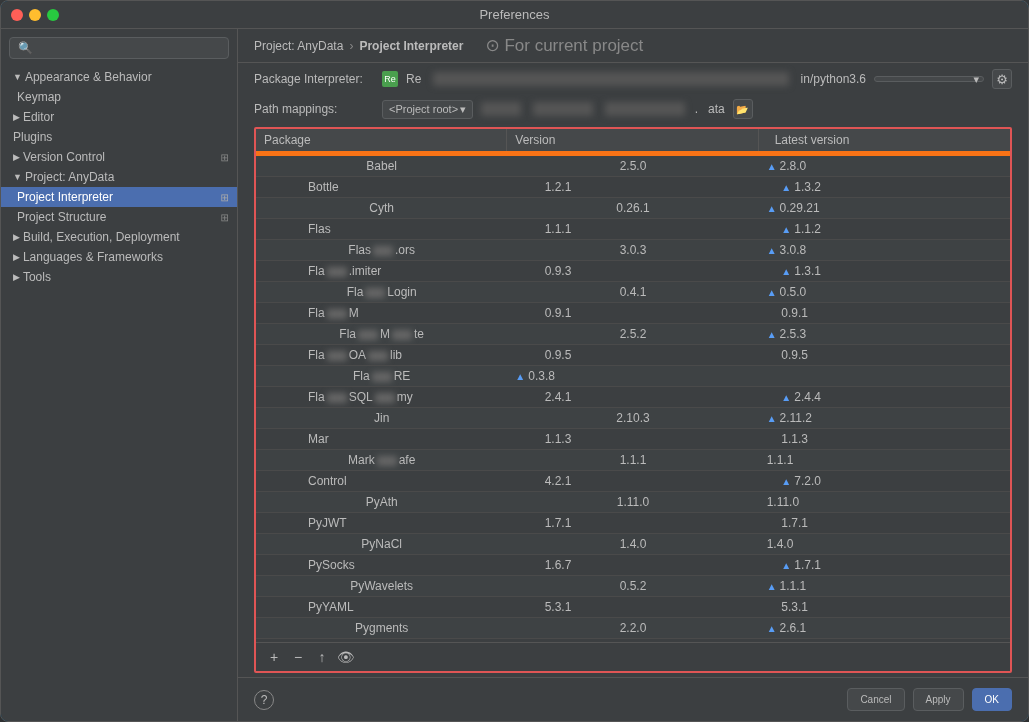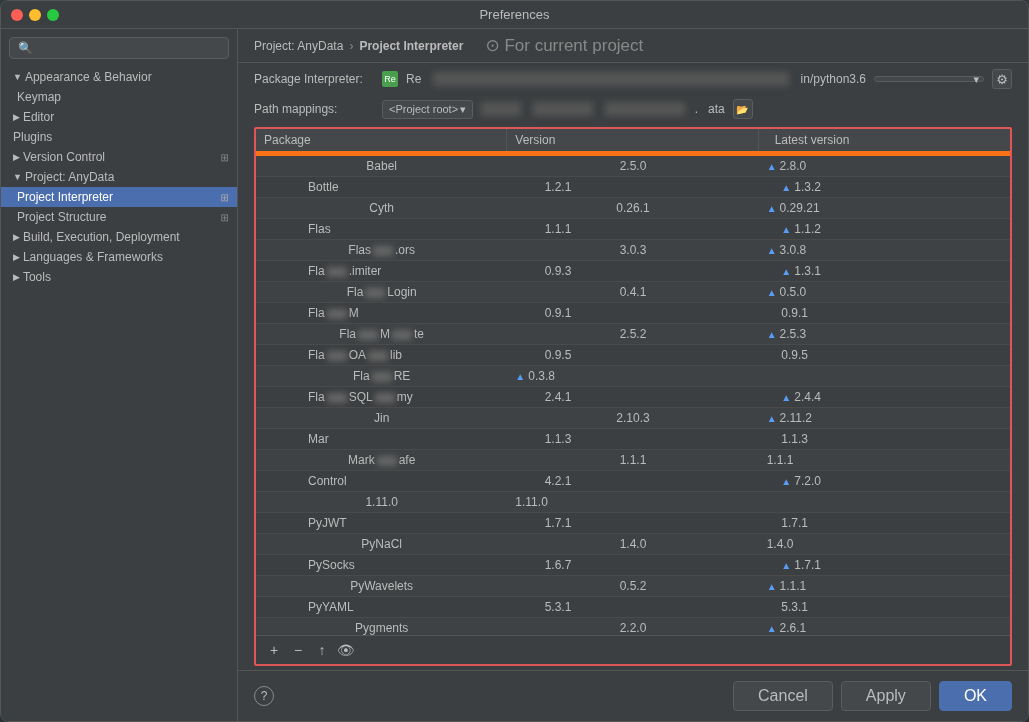--- a/index.html
+++ b/index.html
@@ -307,23 +307,23 @@
       background: transparent;
       color: #bbbbbb;
       font-size: 12px;
       cursor: pointer;
       display: flex;
       align-items: center;
       justify-content: center;
       margin-right: auto;
     }
     .action-btn {
-      padding: 5px 24px;
+      padding: 5px 12px;
       border-radius: 4px;
-      font-size: 16px;
+      font-size: 10px;
       cursor: pointer;
       border: 1px solid #5a5d5f;
       background: #45484a;
       color: #bbbbbb;
     }
     .action-btn.primary {
       background: #4b6eaf;
       border-color: #4b6eaf;
       color: #fff;
     }
@@ -514,20 +514,21 @@
               <div class="table-cell">Mark<span style="display: inline-block; width: 20px; height: 10px; background: rgb(102, 102, 102); border-radius: 2px; filter: blur(3px); margin: 0px 2px; vertical-align: middle;"></span>afe</div>
               <div class="table-cell version-cell">1.1.1</div>
               <div class="table-cell latest-cell">1.1.1</div>
             </div>
             <div class="table-row odd">
               <div class="table-cell">Control</div>
               <div class="table-cell version-cell">4.2.1</div>
               <div class="table-cell latest-cell"><span class="up-arrow">▲</span> 7.2.0</div>
             </div>
             <div class="table-row even">
+              <div class="table-cell">PyAth</div>
               <div class="table-cell version-cell">1.11.0</div>
               <div class="table-cell latest-cell">1.11.0</div>
             </div>
             <div class="table-row odd">
               <div class="table-cell">PyJWT</div>
               <div class="table-cell version-cell">1.7.1</div>
               <div class="table-cell latest-cell">1.7.1</div>
             </div>
             <div class="table-row even">
               <div class="table-cell">PyNaCl</div>

